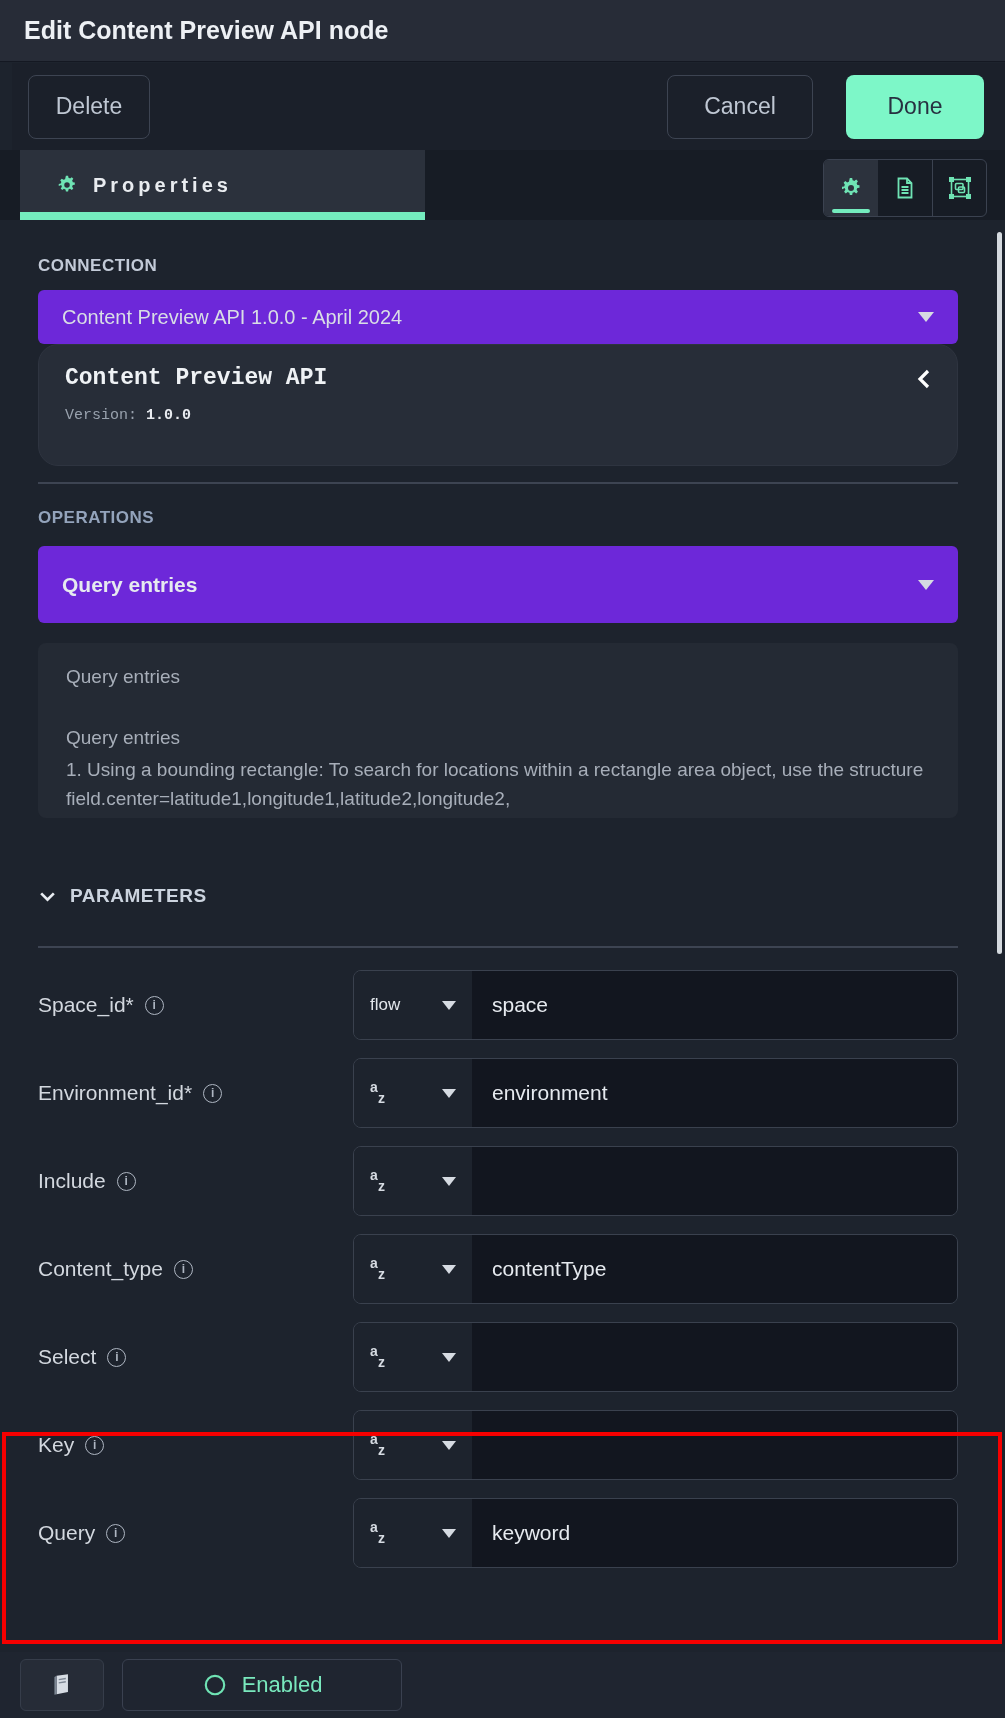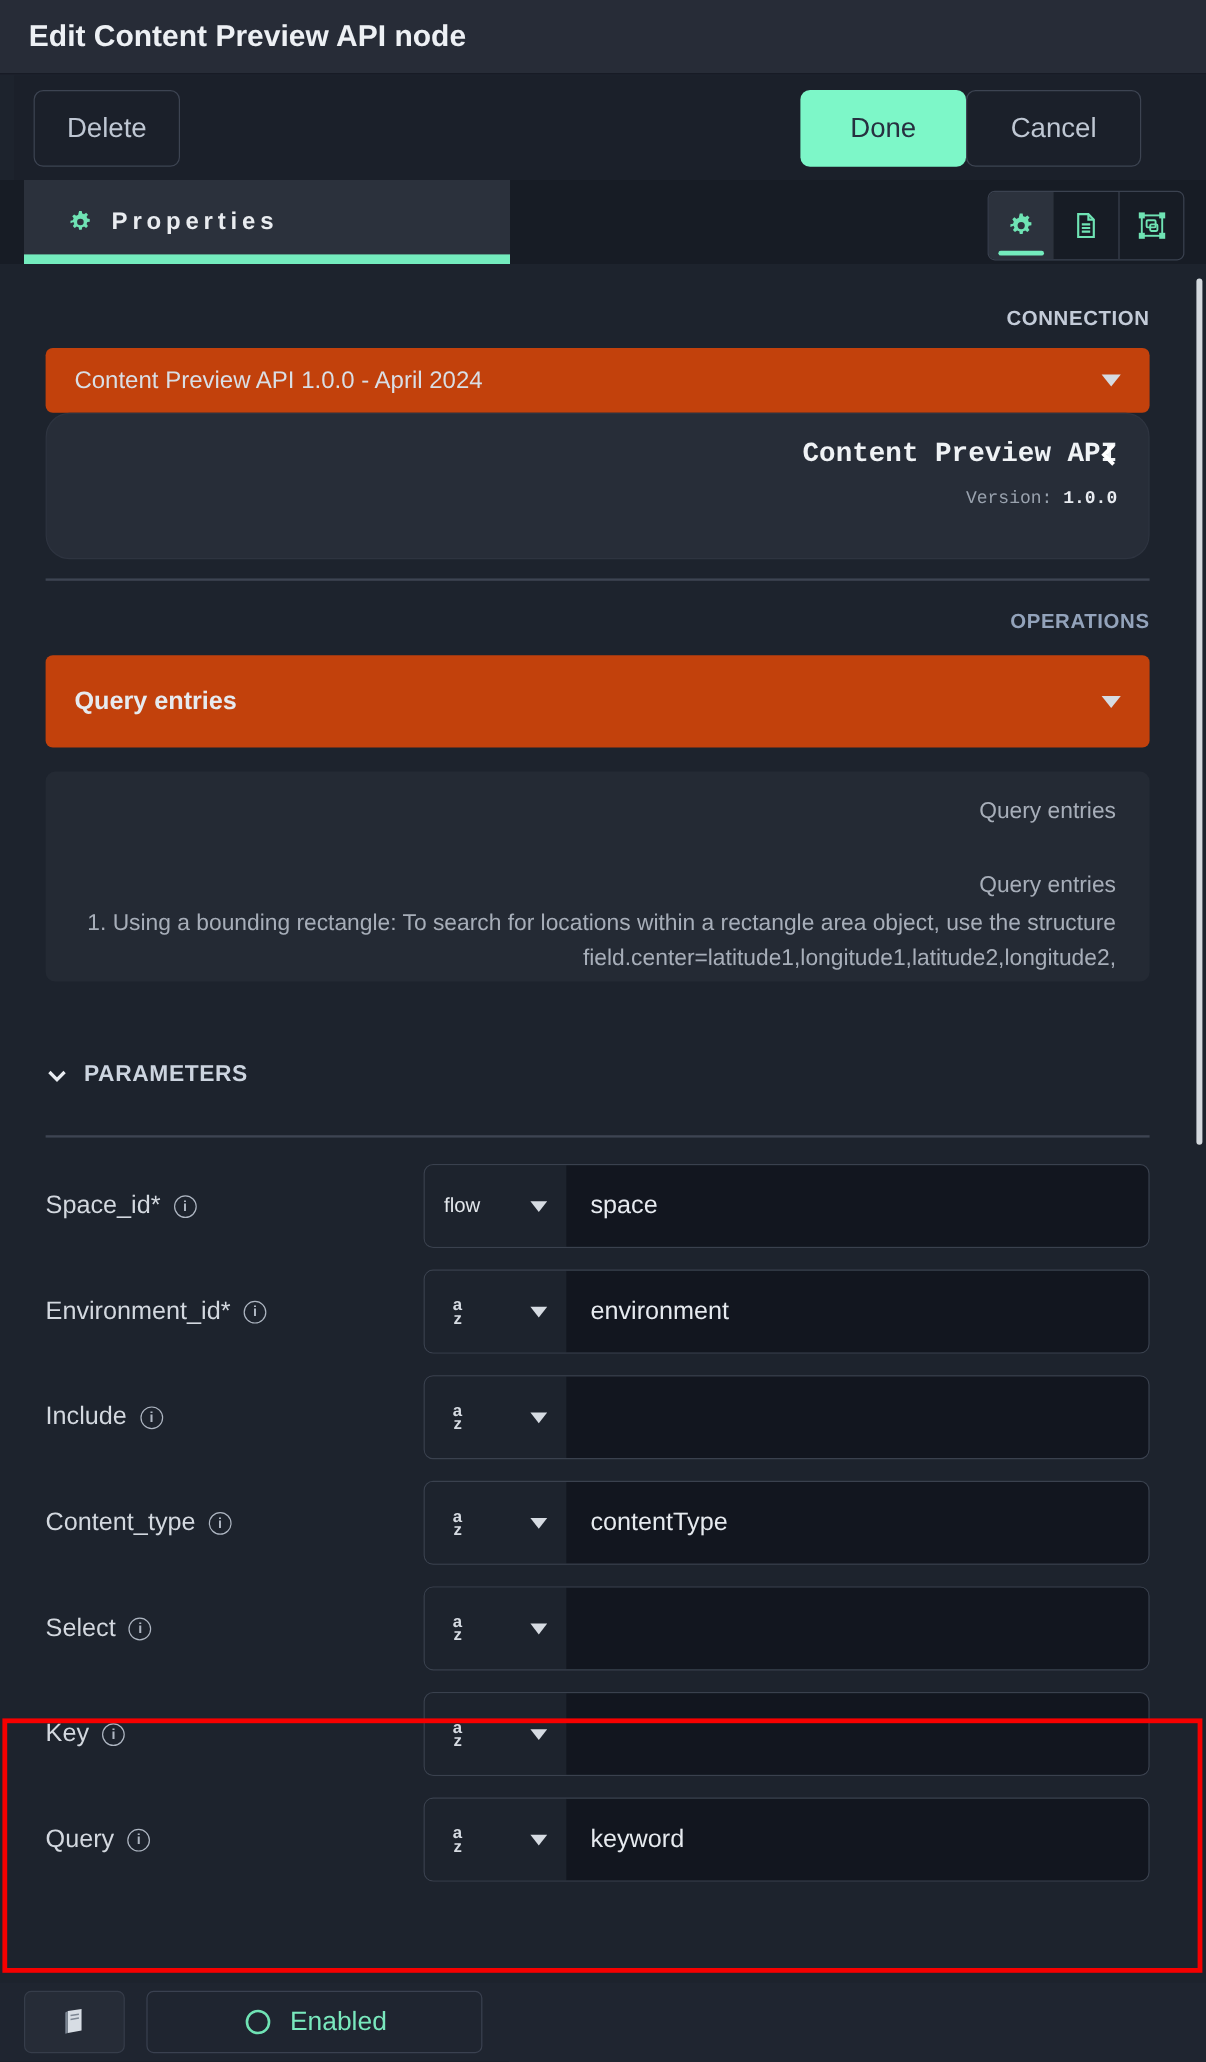--- a/index.html
+++ b/index.html
@@ -59,31 +59,31 @@
   .icon-cell.active { background:#2c323d; }
   .icon-cell.active::after {
     content:""; position:absolute; left:8px; right:8px; bottom:3px; height:4px;
     background:#74ecbe; border-radius:2px;
   }
   .icon-cell.divided { border-left:1px solid #3b4250; }
 
   
   .content {
     position:absolute; top:220px; left:0; right:0; bottom:66px;
-    background:#1d232d; padding:0 47px 0 38px; overflow:hidden;text-align:right;
+    background:#1d232d; padding:0 47px 0 38px; overflow:hidden;
   }
   .section-label {
     font-size:17px; font-weight:bold; letter-spacing:.5px;
     color:#c3cbd8; height:20px; line-height:20px;
   }
   .lbl-connection { margin-top:36px; }
   .lbl-operations { margin-top:24px; color:#93a3bb; }
 
   .select {
-    background:#c2410c; border-radius:6px; cursor:pointer;
+    background:#6d28d9; border-radius:6px; cursor:pointer;
     display:flex; align-items:center; justify-content:space-between;
     padding:0 24px; color:#d9dee5; font-size:20px;
   }
   .select-connection { height:54px; margin-top:14px; }
   .select-operations { height:77px; margin-top:18px; font-weight:bold; font-size:21px; color:#e6eaef; }
 
   .caret {
     width:0; height:0;
     border-left:8px solid transparent; border-right:8px solid transparent;
     border-top:10px solid #d6dbe2;
@@ -172,22 +172,22 @@
 </head>
 <body>
 
 <div class="titlebar">
   <div class="title">Edit Content Preview API node</div>
 </div>
 
 <div class="actionbar">
   <div class="btn btn-ghost btn-delete">Delete</div>
   <div class="spacer"></div>
+  <div class="btn btn-ghost btn-cancel">Cancel</div>
   <div class="btn btn-done">Done</div>
-  <div class="btn btn-ghost btn-cancel">Cancel</div>
 </div>
 
 <div class="tabrow">
   <div class="tab-properties">
     <span>
       <svg width="22" height="22" viewBox="0 0 24 24" fill="#6fe3b4">
           <path fill-rule="evenodd" d="M10.8 2h2.4l.4 2.2c.6.15 1.2.4 1.7.7l1.9-1.3 1.7 1.7-1.3 1.9c.3.5.55 1.1.7 1.7l2.2.4v2.4l-2.2.4c-.15.6-.4 1.2-.7 1.7l1.3 1.9-1.7 1.7-1.9-1.3c-.5.3-1.1.55-1.7.7l-.4 2.2h-2.4l-.4-2.2a6.6 6.6 0 0 1-1.7-.7l-1.9 1.3-1.7-1.7 1.3-1.9a6.6 6.6 0 0 1-.7-1.7L3 13.2v-2.4l2.2-.4c.15-.6.4-1.2.7-1.7L4.6 6.8l1.7-1.7 1.9 1.3c.5-.3 1.1-.55 1.7-.7L10.8 2zM12 9a3 3 0 1 0 0 6 3 3 0 0 0 0-6z"></path>
         </svg>
     </span>
     <span class="tab-label">Properties</span>

